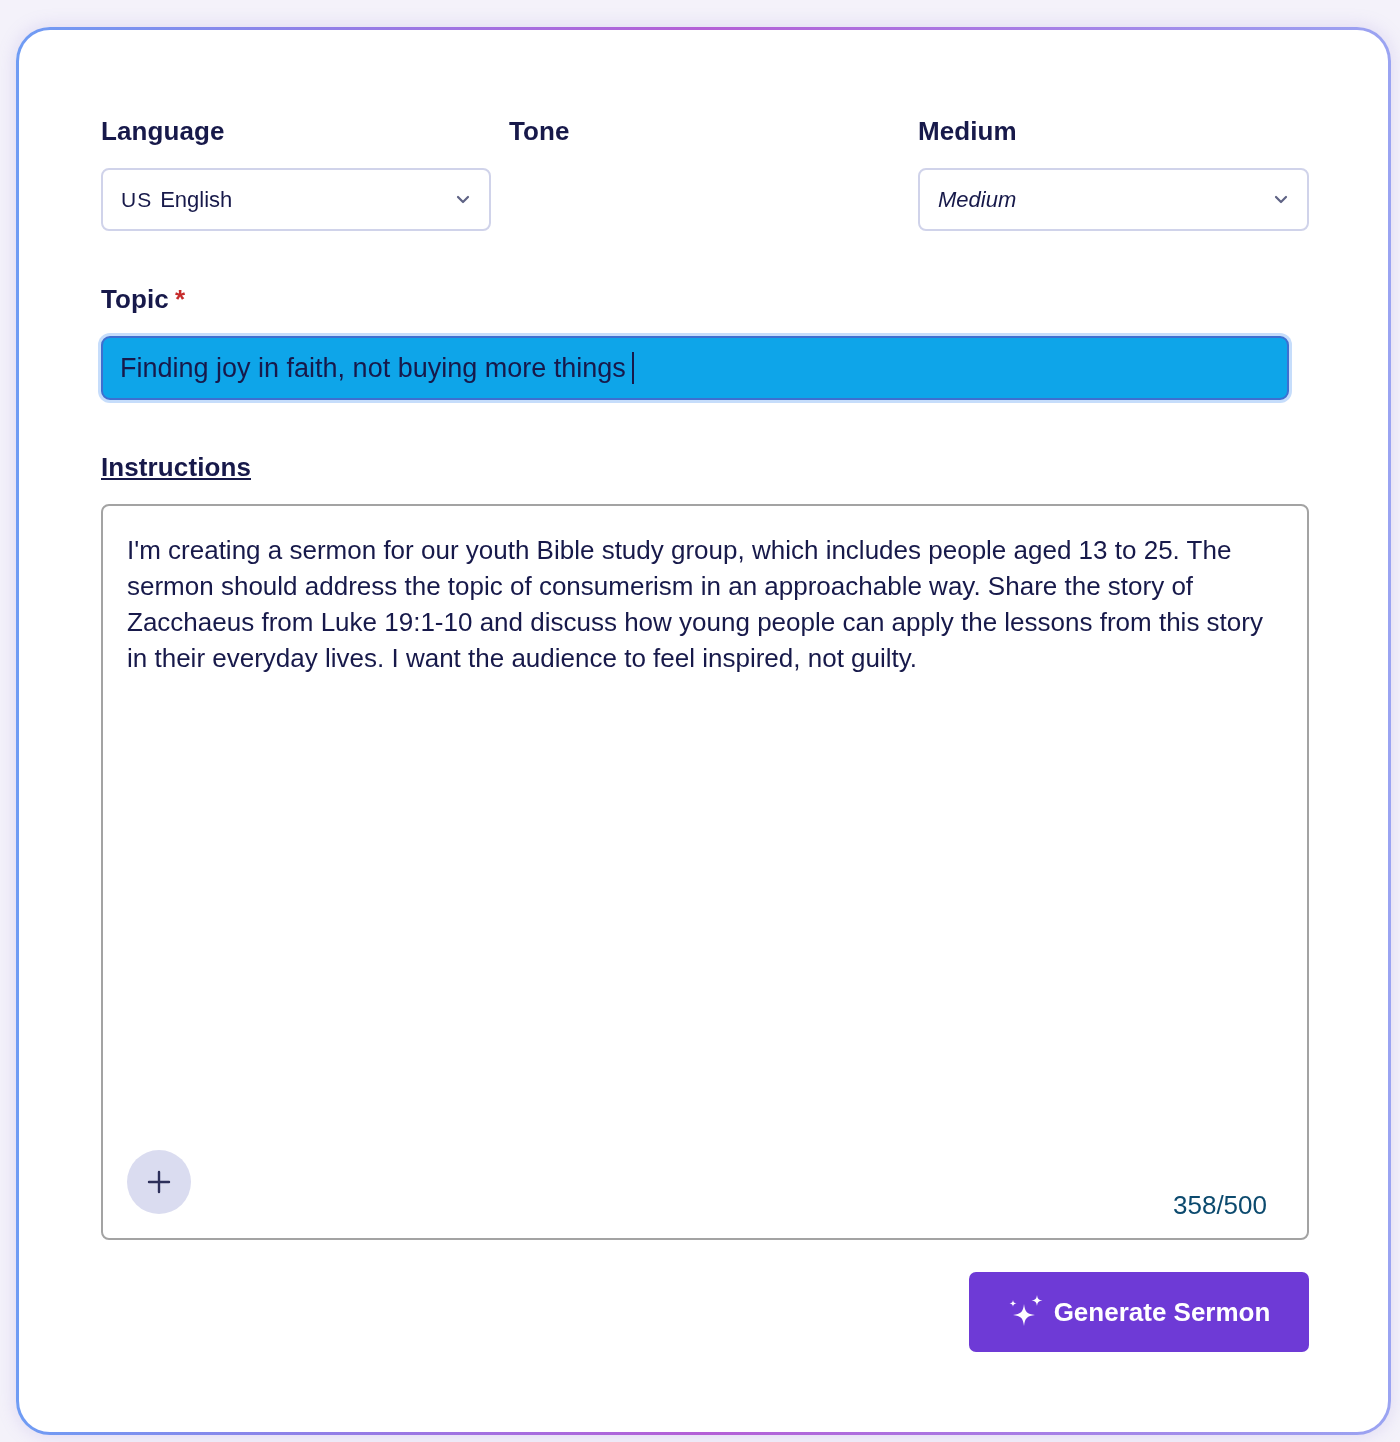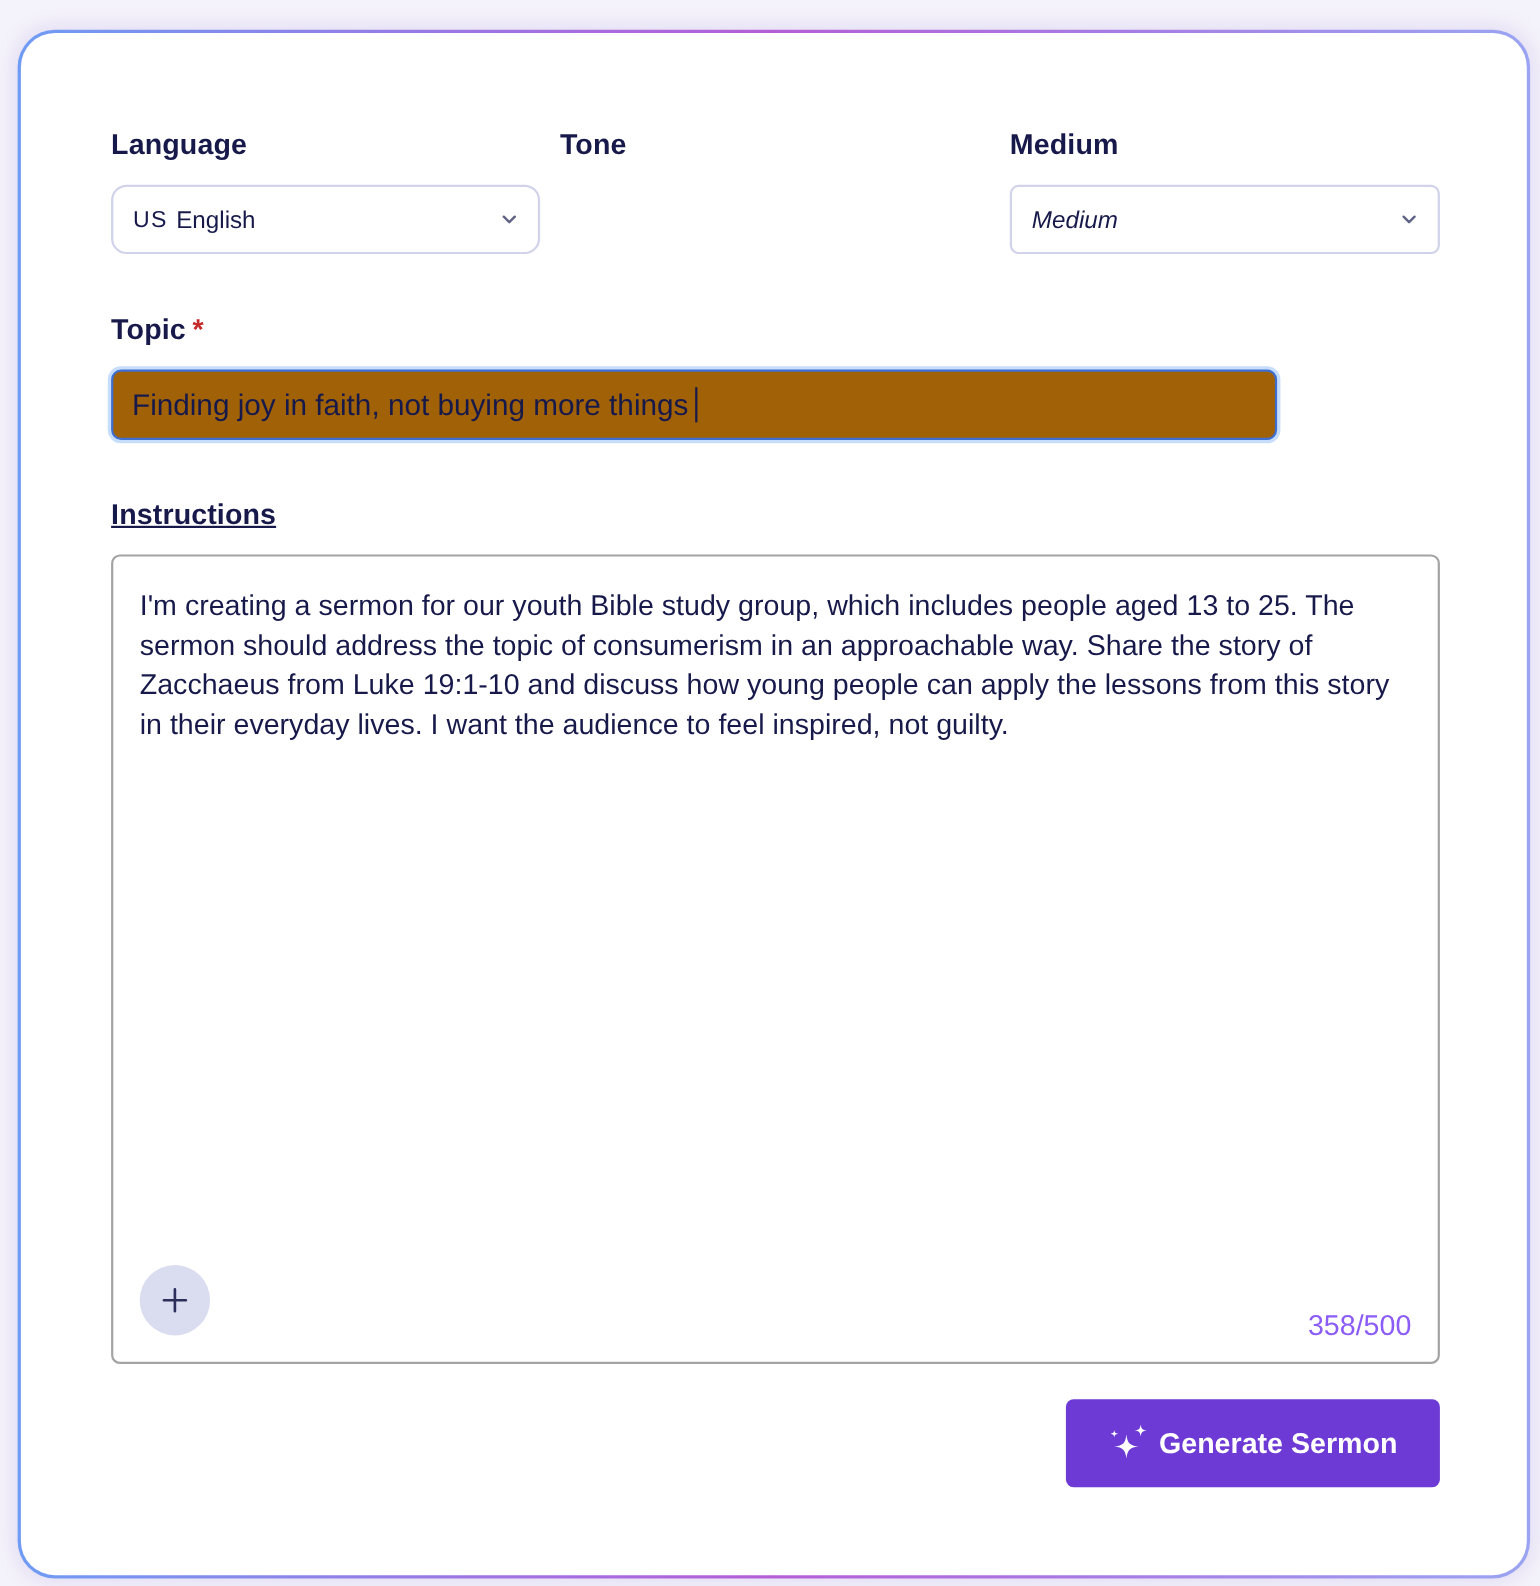--- a/index.html
+++ b/index.html
@@ -57,25 +57,25 @@
     margin-right: 8px;
     letter-spacing: 1px;
   }
   .chevron {
     width: 16px; height: 16px;
     display: flex; align-items: center; justify-content: center;
   }
   .topic-input {
     position: absolute;
     left: 82px; top: 306px;
-    width: 1060px; height: 64px;
+    width: 1188px; height: 64px;
     border: 2px solid #3e6fd0;
     border-radius: 9px;
     box-shadow: 0 0 0 3px #c6ddfb;
-    background: #a16207;
+    background: #0ea5e9;
     display: flex; align-items: center;
     padding: 0 17px;
   }
   .topic-text { font-size: 27px; color: #17194a; }
   .caret {
     display: inline-block;
     width: 2px; height: 32px;
     background: #17194a;
     margin-left: 6px;
   }
@@ -99,23 +99,23 @@
     position: absolute;
     left: 24px; top: 644px;
     width: 64px; height: 64px;
     border-radius: 50%;
     background: #dadcf0;
     display: flex; align-items: center; justify-content: center;
     cursor: pointer;
   }
   .counter {
     position: absolute;
-    right: 24px; top: 684px;
+    right: 40px; top: 684px;
     font-size: 26px;
-    color: #8b5cf6;
+    color: #0c4a6e;
   }
   .generate-btn {
     position: absolute;
     left: 950px; top: 1242px;
     width: 340px; height: 80px;
     border-radius: 7px;
     background: #6e3ad6;
     color: #fff;
     display: flex; align-items: center; justify-content: center;
     gap: 8px;
@@ -127,21 +127,21 @@
     color: #fff;
   }
 </style>
 </head>
 <body>
 
 <div class="outer">
   <div class="card">
 
     <div class="label" style="left:82px; top:86px;">Language</div>
-    <div class="select" style="left:82px; top:138px; width:390px;border-radius:14px;">
+    <div class="select" style="left:82px; top:138px; width:390px;">
       <span class="flag">US</span>
       <span class="select-value">English</span>
       <span class="chevron">
         <svg width="14" height="9" viewBox="0 0 14 9">
             <path d="M2 2 L7 7 L12 2" fill="none" stroke="#5f6385" stroke-width="2.2" stroke-linecap="round" stroke-linejoin="round"></path>
           </svg>
       </span>
     </div>
 
     <div class="label" style="left:490px; top:86px;">Tone</div>

